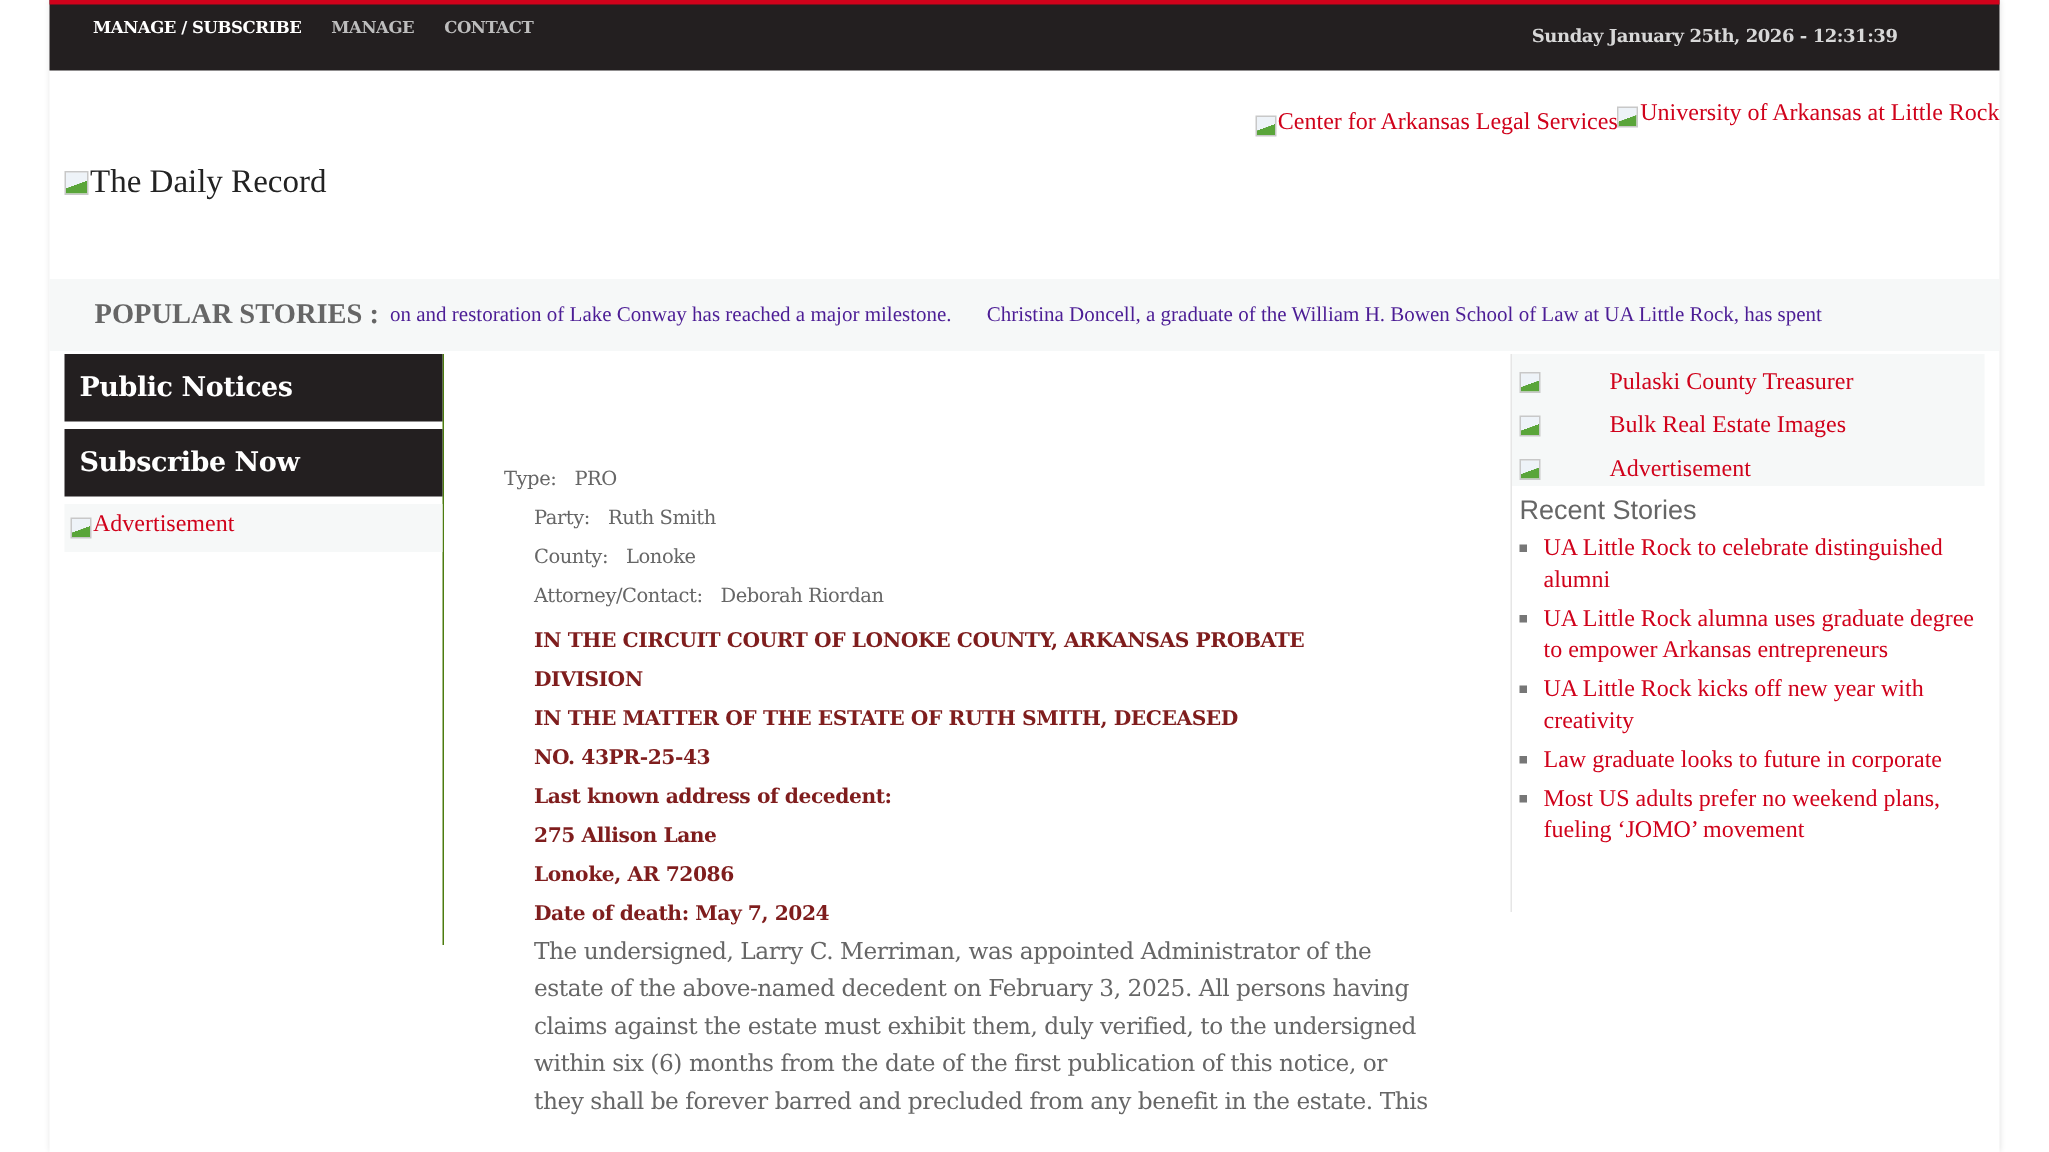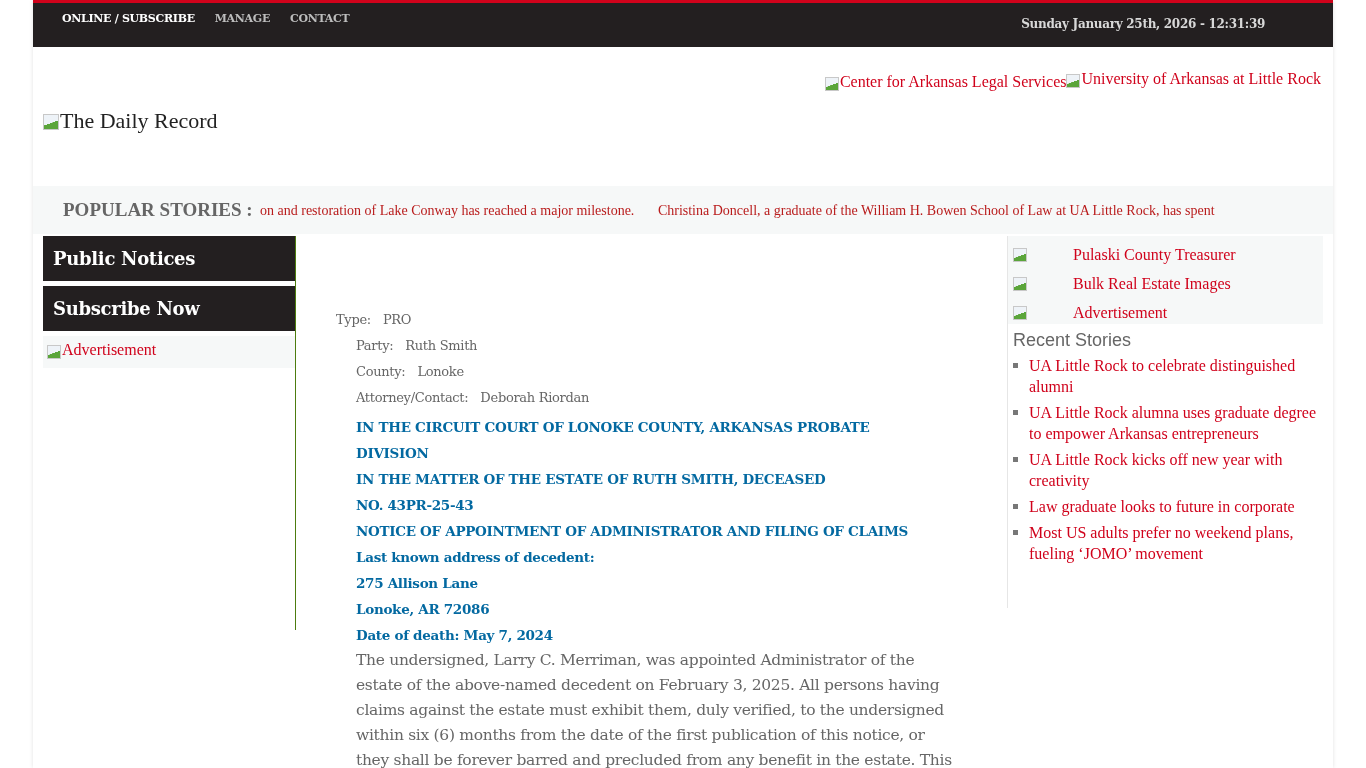--- a/index.html
+++ b/index.html
@@ -13,21 +13,21 @@
   .topbar { position: absolute; left: 0; top: 0; width: 1300px; height: 47px; background: #231f20;
             border-top: 3px solid #d0021b; }
   .topbar-links { position: absolute; left: 29px; top: 9px; display: flex; gap: 20px; }
   .topbar-links a { font-family: "DejaVu Serif", serif; font-size: 11px; font-weight: bold; text-decoration: none;
                     color: #bdbdbd; letter-spacing: -0.3px; }
   .topbar-links a.login { color: #ffffff; }
   .topbar-date { position: absolute; right: 68px; top: 14px; font-size: 12px; font-weight: bold; color: #d8d8d8;
                  font-family: "DejaVu Serif", serif; letter-spacing: -0.3px; }
 
   
-  .sponsors { position: absolute; right: 12px; top: 67px; display: flex; align-items: center; }
+  .sponsors { position: absolute; right: 0; top: 67px; display: flex; align-items: flex-start; }
   .broken-img { display: inline-flex; align-items: flex-end; color: #d0021b; font-family: "Liberation Serif", serif;
                 font-size: 16px; text-decoration: none; }
   .broken-img .bi { display: inline-block; width: 14px; height: 14px; margin-right: 1px; position: relative;
                     border: 1px solid #c8c8c8; background: linear-gradient(160deg, #eef3f8 55%, #5aa53a 56%); }
   .sponsor-1 { margin-top: 6px; }
 
   
   .logo { position: absolute; left: 10px; top: 108px; font-family: "Liberation Serif", serif; font-size: 22px; color: #222;
           display: flex; align-items: flex-end; }
   .logo .bi { width: 16px; height: 16px; margin-right: 1px; display:inline-block; border: 1px solid #c8c8c8;
@@ -35,57 +35,57 @@
 
   
   .mainnav { position: absolute; left: 50px; top: 156px; display: flex; gap: 40px; margin-top: 44px; }
   .mainnav a { font-family: "Liberation Sans", sans-serif; font-size: 14px; color: #333; text-decoration: none; }
 
   
   .popular { position: absolute; left: 0; top: 186px; width: 1300px; height: 48px; background: #f6f8f8; overflow: hidden; }
   .popular-label { position: absolute; left: 30px; top: 13px; font-family: "Liberation Serif", serif; font-weight: bold;
                    font-size: 19px; color: #666; background: #f6f8f8; z-index: 2; padding-right: 6px; }
   .ticker { position: absolute; left: 227px; top: 17px; width: 1045px; overflow: hidden; white-space: nowrap;
-            font-family: "Liberation Serif", serif; font-size: 14px; color: #b91c1c; }
+            font-family: "Liberation Serif", serif; font-size: 14px; color: #4c1d95; }
   .ticker span { margin-right: 20px; }
 
   
   .left-sidebar { position: absolute; left: 10px; top: 236px; width: 253px; height: 394px; border-right: 1px solid #4d7c0f; }
   .side-box { background: #231f20; color: #fff; font-family: "DejaVu Serif", serif; font-weight: bold; font-size: 18px;
               height: 45px; line-height: 45px; padding-left: 10px; margin-bottom: 5px; letter-spacing: -0.3px; }
   .side-ad { background: #f6f8f8; height: 32px; padding: 5px 4px; }
 
   
   .article { position: absolute; left: 303px; top: 310px; width: 630px; }
   .meta-row { font-family: "DejaVu Serif", serif; font-size: 13px; color: #666; height: 26px; line-height: 20px; letter-spacing: -0.3px; }
   .meta-row .lbl { margin-right: 12px; }
   .meta-indent { padding-left: 20px; }
   .body-block { padding-left: 20px; }
-  .bold-line { font-family: "DejaVu Serif", serif; font-weight: bold; font-size: 13.5px; color: #0369a1; line-height: 26px; letter-spacing: -0.3px; }
+  .bold-line { font-family: "DejaVu Serif", serif; font-weight: bold; font-size: 13.5px; color: #7f1d1d; line-height: 26px; letter-spacing: -0.3px; }
   .para { font-family: "DejaVu Serif", serif; font-size: 15.5px; color: #666; line-height: 25px; margin-top: 0; width: 600px; letter-spacing: -0.3px; }
 
   
   .right-sidebar { position: absolute; left: 974px; top: 236px; width: 316px; height: 372px; border-left: 1px solid #e6e6e6; }
   .ads-box { background: #f6f8f8; padding: 4px 5px; height: 88px; }
   .ads-box .broken-img { display: flex; height: 29px; align-items: center; gap: 45px; }
   .recent-title { font-family: Liberation Sans, sans-serif; font-size: 18px; color: #666; margin: 6px 0 0 5px; }
   .recent-list { list-style: none; margin-top: 4px; padding-left: 5px; }
   .recent-list li { position: relative; padding-left: 16px; font-family: "Liberation Serif", serif; font-size: 16px;
                     line-height: 21px; margin-bottom: 5px; }
   .recent-list li::before { content: ""; position: absolute; left: 0; top: 8px; width: 5px; height: 5px; background: #777; }
   .recent-list a { color: #d0021b; text-decoration: none; }
 </style>
 </head>
 <body>
 
 <div class="page">
 
   <div class="topbar">
     <div class="topbar-links">
-      <a href="#" class="login">ONLINE / SUBSCRIBE</a>
+      <a href="#" class="login">MANAGE / SUBSCRIBE</a>
       <a href="#">MANAGE</a>
       <a href="#">CONTACT</a>
     </div>
     <div class="topbar-date">Sunday January 25th, 2026 - 12:31:39</div>
   </div>
 
   <div class="sponsors">
     <a href="#" class="broken-img sponsor-1">
       <span class="bi"></span>
       <span>Center for Arkansas Legal Services</span>
@@ -140,21 +140,20 @@
     </div>
     <div class="meta-row meta-indent">
       <span class="lbl">Attorney/Contact:</span><span>Deborah Riordan</span>
     </div>
 
     <div class="body-block">
       <div class="bold-line">IN THE CIRCUIT COURT OF LONOKE COUNTY, ARKANSAS PROBATE</div>
       <div class="bold-line">DIVISION</div>
       <div class="bold-line">IN THE MATTER OF THE ESTATE OF  RUTH SMITH, DECEASED</div>
       <div class="bold-line">NO. 43PR-25-43</div>
-      <div class="bold-line">NOTICE OF APPOINTMENT OF ADMINISTRATOR AND FILING OF CLAIMS</div>
       <div class="bold-line">Last known address of decedent:</div>
       <div class="bold-line">275 Allison Lane</div>
       <div class="bold-line">Lonoke, AR 72086</div>
       <div class="bold-line">Date of death: May 7, 2024</div>
       <p class="para">The undersigned, Larry C. Merriman, was appointed Administrator of the estate of the above-named decedent on February 3, 2025. All persons having claims against the estate must exhibit them, duly verified, to the undersigned within six (6) months from the date of the first publication of this notice, or they shall be forever barred and precluded from any benefit in the estate. This</p>
     </div>
   </main>
 
   <aside class="right-sidebar">
     <div class="ads-box">

